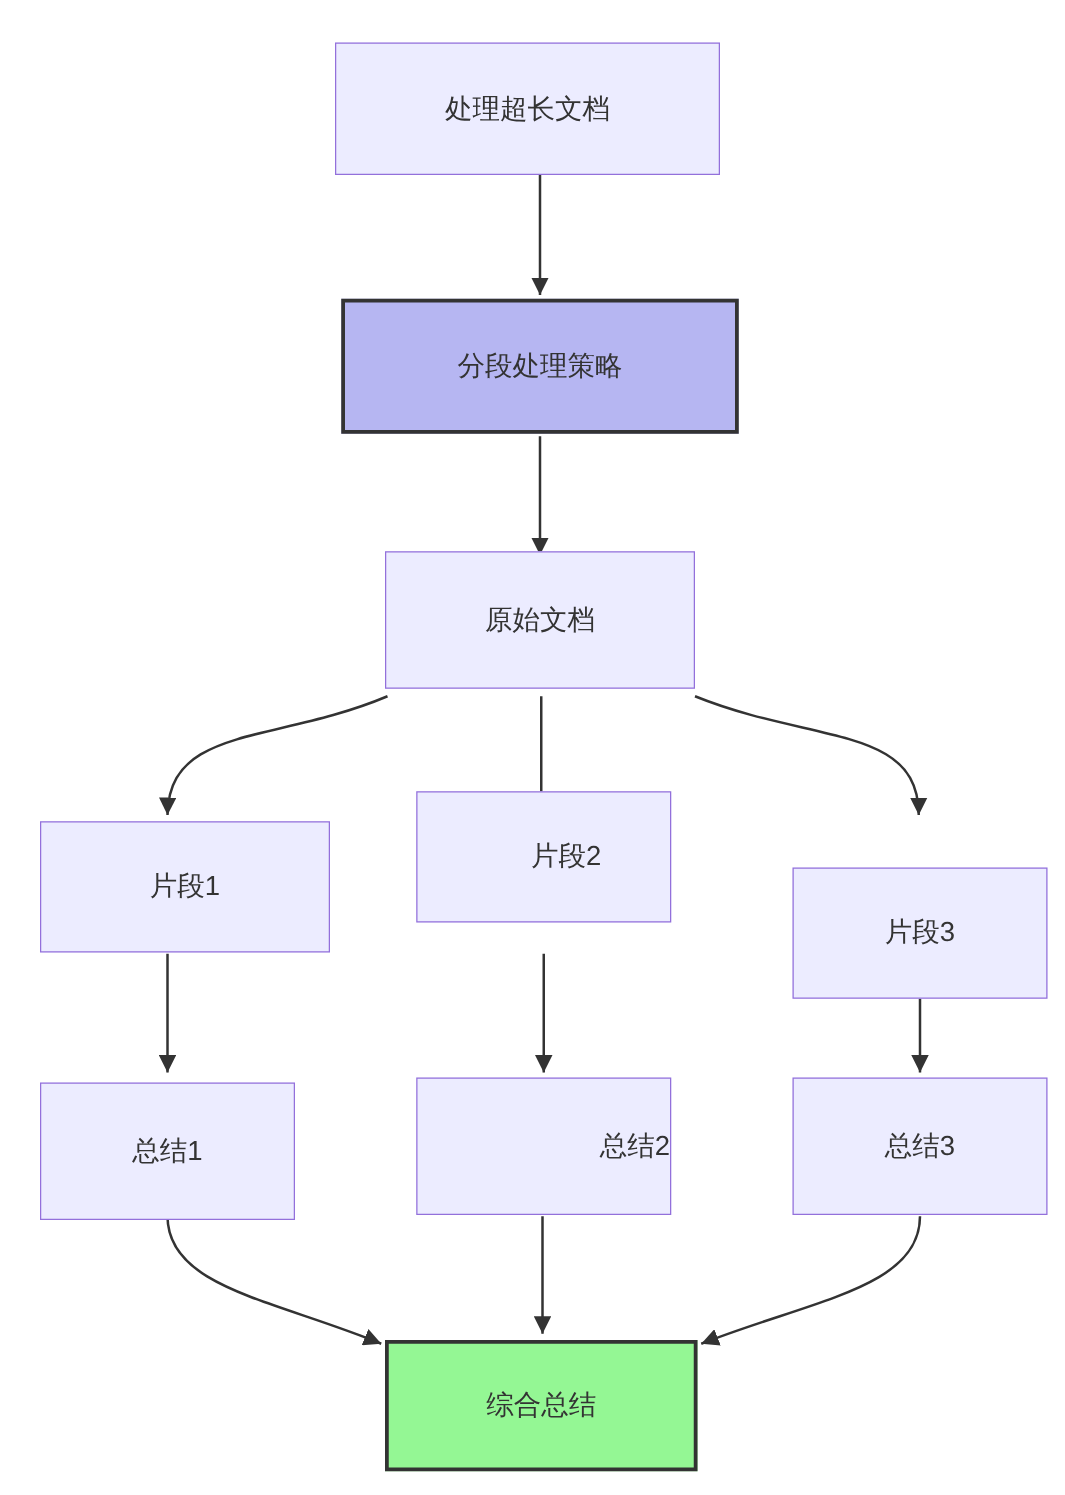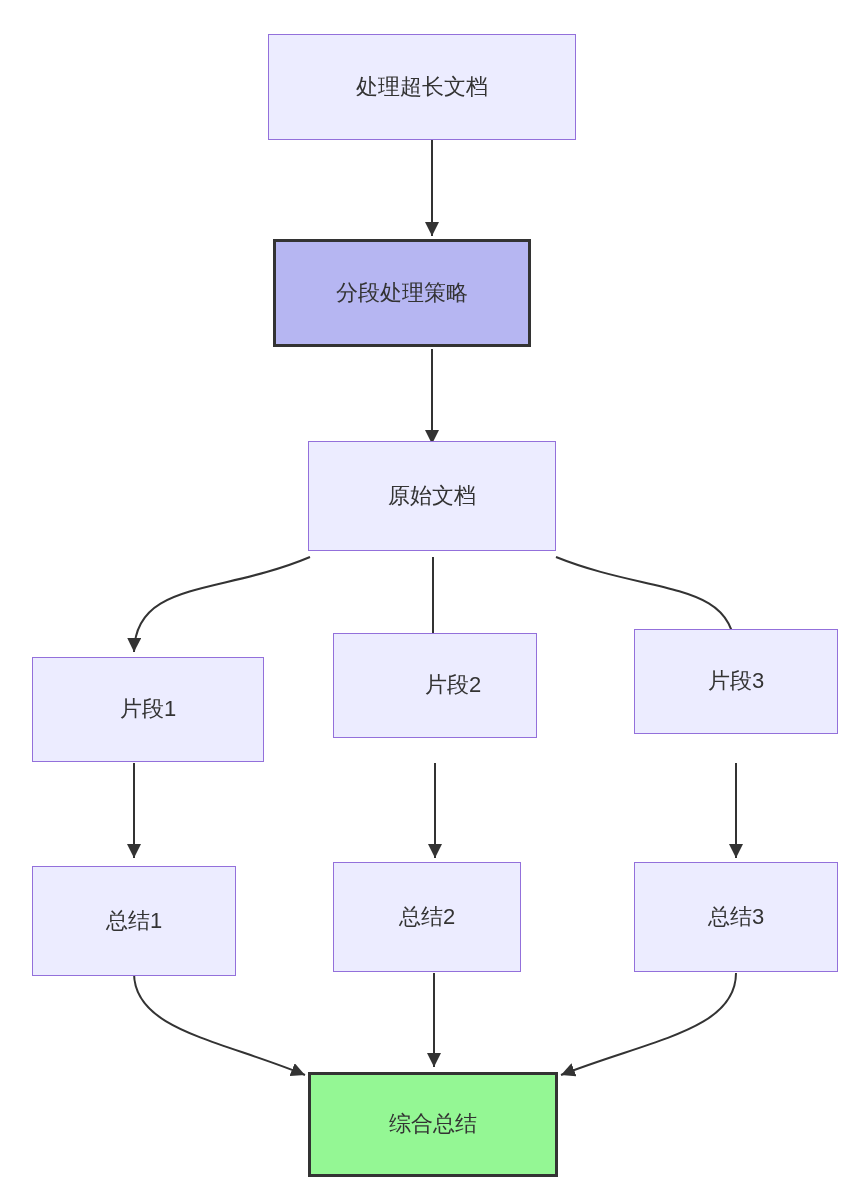--- a/index.html
+++ b/index.html
@@ -46,27 +46,27 @@
     background: var(--accent-fill, #B6B6F2);
     border: 3px solid var(--accent-border, #333333);
   }
   .node.success {
     background: var(--success-fill, #94F794);
     border: 3px solid var(--success-border, #333333);
     text-align: right;
   }
   
   #node-a { left: 268px; top: 34px;   width: 308px; height: 106px; }
-  #node-b { left: 273px; top: 239px;  width: 258px; height: 108px; }
+  #node-b { left: 273px; top: 239px;  width: 318px; height: 108px; }
   #node-c { left: 308px; top: 441px;  width: 248px; height: 110px; }
   #node-d { left: 32px;  top: 657px;  width: 232px; height: 105px; }
   #node-e { left: 333px; top: 633px;  width: 204px; height: 105px; padding-left: 36px; }
-  #node-f { left: 634px; top: 629px;  width: 204px; height: 105px; }
+  #node-f { left: 634px; top: 694px;  width: 204px; height: 105px; }
   #node-g { left: 32px;  top: 866px;  width: 204px; height: 110px; }
-  #node-h { left: 333px; top: 862px;  width: 188px; height: 110px; }
+  #node-h { left: 333px; top: 862px;  width: 204px; height: 110px; justify-content: flex-end; }
   #node-i { left: 634px; top: 862px;  width: 204px; height: 110px; align-items: center; }
   #node-j { left: 308px; top: 1072px; width: 250px; height: 105px; }
 </style>
 </head>
 <body>
 
 <div id="canvas">
 
   <svg id="edges-layer" viewBox="0 0 852 1196" xmlns="http://www.w3.org/2000/svg">
     <defs>

